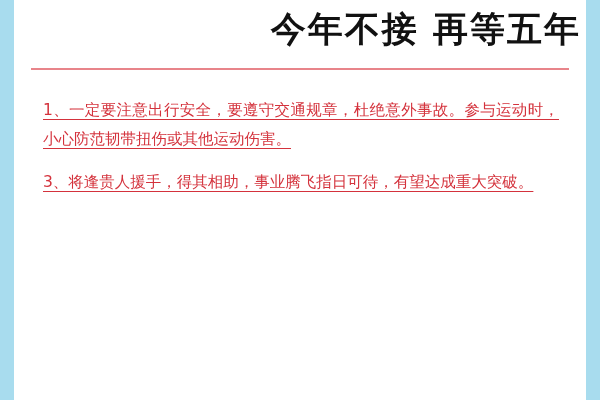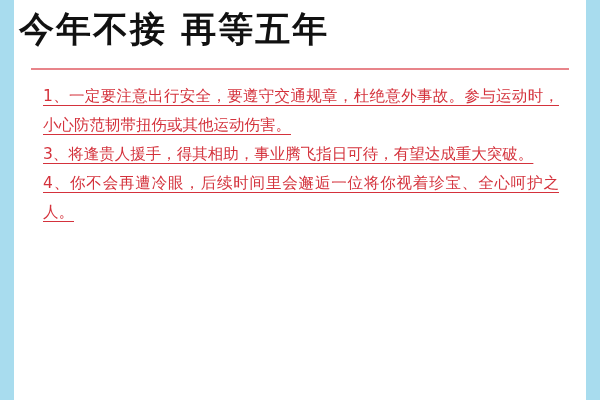--- a/index.html
+++ b/index.html
@@ -45,21 +45,21 @@
     left: 19px;
     right: 19px;
     top: 0;
     bottom: 0;
     background: #ffffff;
   }
 
   .title {
     margin: 0;
     padding-top: 8px;
-    text-align: left;
+    text-align: right;
     font-family: "DejaVu Sans", "Liberation Sans", sans-serif;
     font-size: 35px;
     font-weight: bold;
     color: #111111;
     letter-spacing: 2px;
     line-height: 1.25;
   }
 
   .rule-top {
     position: absolute;
@@ -80,21 +80,21 @@
   .item {
     font-family: "DejaVu Sans", "Liberation Sans", sans-serif;
     font-size: 15.5px;
     line-height: 29px;
     color: #d4323c;
     text-align: justify;
     text-justify: inter-ideograph;
     text-decoration: underline;
     text-decoration-color: #d4323c;
     text-underline-offset: 4px;
-    margin: 0 0 0 0;
+    margin: 14px 0 0 0;
     word-break: break-all;
   }
 </style>
 </head>
 <body>
 
 <div class="page">
 
   <div class="side-band left">
     <div class="side-band-inner"></div>
@@ -105,17 +105,16 @@
 
   <div class="content">
 
     <h1 class="title">今年不接 再等五年</h1>
 
     <div class="rule-top"></div>
 
     <div class="items">
       <p class="item">1、一定要注意出行安全，要遵守交通规章，杜绝意外事故。参与运动时，小心防范韧带扭伤或其他运动伤害。</p>
       <p class="item">3、将逢贵人援手，得其相助，事业腾飞指日可待，有望达成重大突破。</p>
-      <p class="item">4、你不会再遭冷眼，后续时间里会邂逅一位将你视着珍宝、全心呵护之人。</p>
     </div>
 
   </div>
 </div>
 
 </body></html>

